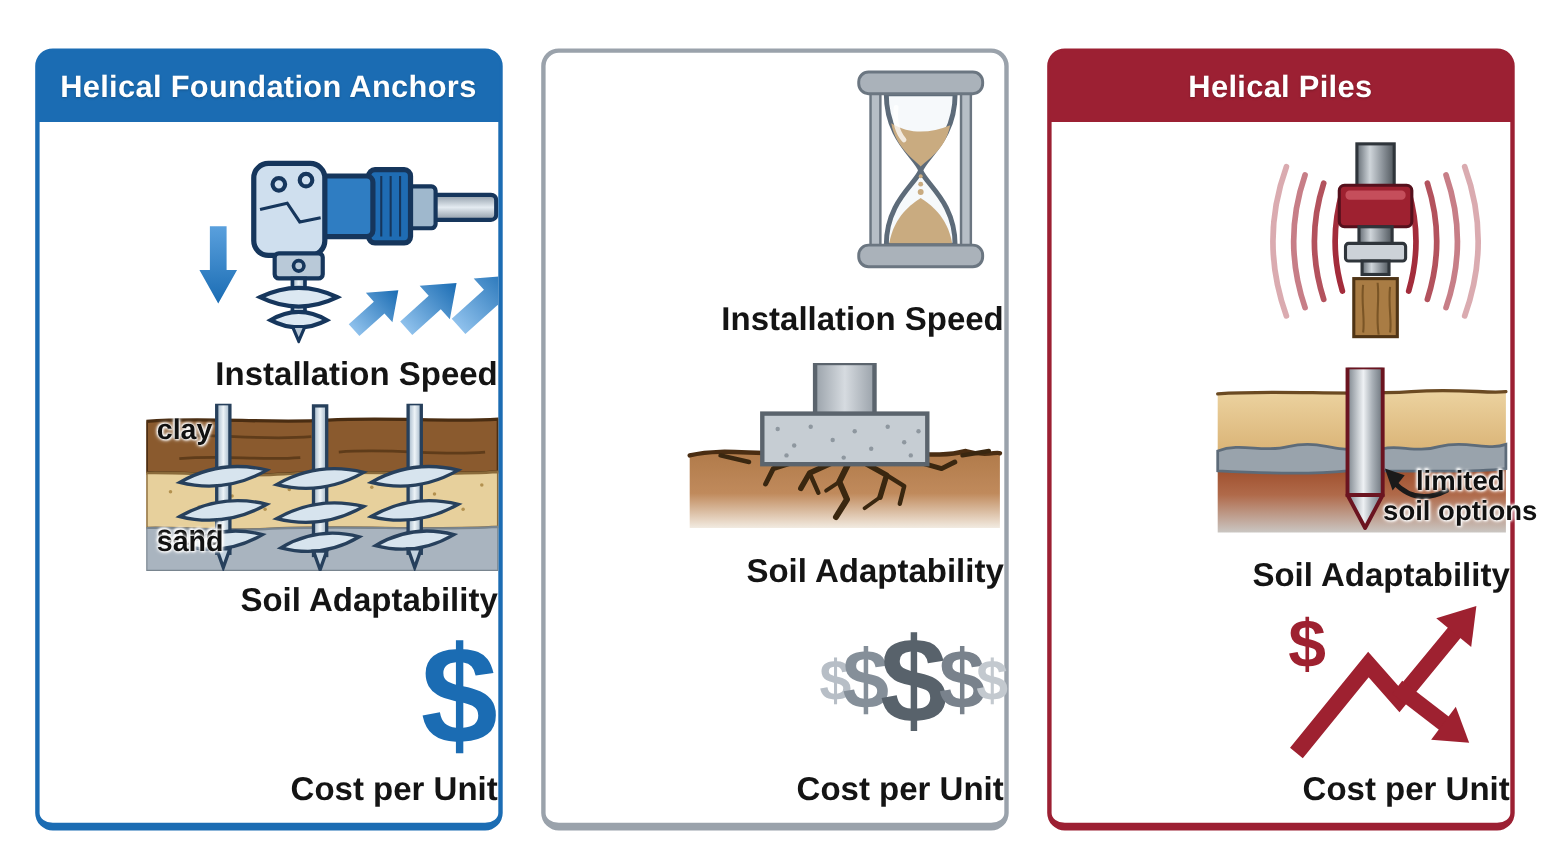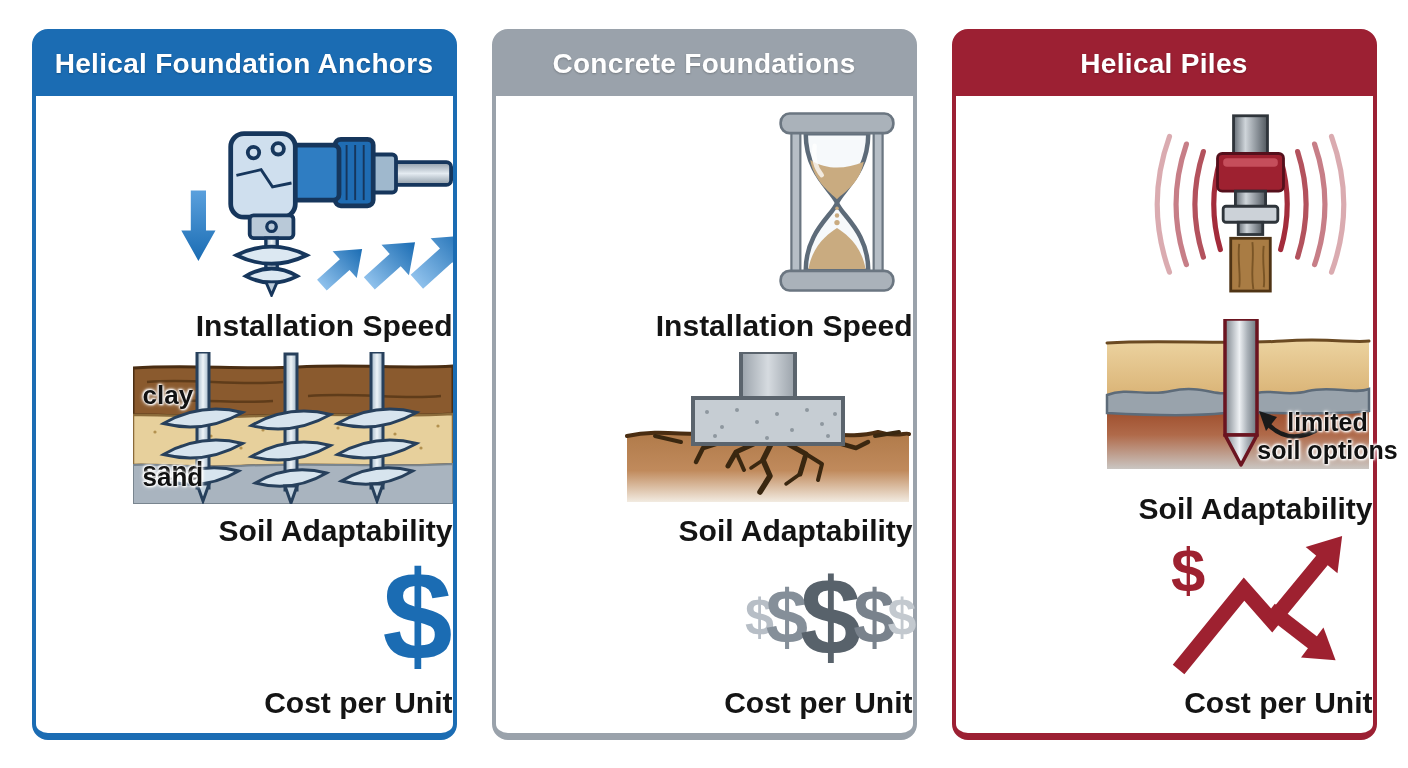--- a/index.html
+++ b/index.html
@@ -5,21 +5,21 @@
   * { box-sizing: border-box; margin: 0; padding: 0; }
   html, body {
     width: 1408px; height: 768px;
     background: #ffffff;
     font-family: "Liberation Sans", sans-serif;
     overflow: hidden;
   }
   .board {
     width: 1408px; height: 768px;
     display: flex; justify-content: center; align-items: flex-start;
-    gap: 35px; padding-top: 29px;
+    gap: 35px; padding-top: 44px;
   }
   .card {
     width: 425px; height: 711px;
     background: #fff;
     border-style: solid;
     border-width: 4px 4px 7px 4px;
     border-radius: 16px;
     display: flex; flex-direction: column;
     overflow: visible;
   }
@@ -54,21 +54,21 @@
   .sec-label {
     font-size: 30px; font-weight: bold; color: #141414; line-height: 1.2;
   }
 
   
   .soil-tag {
     position: absolute; left: 10px;
     font-size: 26px; font-weight: bold; color: #111;
     text-shadow: 0 0 3px #fff, 0 0 5px #fff, 1px 1px 2px #fff, -1px -1px 2px #fff;
   }
-  .tag-clay { top: 28px; }
+  .tag-clay { top: 8px; }
   .tag-sand { top: 72px; margin-top: 32px; }
   .tag-fill { top: 110px; }
 
   
   .annotation {
     position: absolute; right: -40px; top: 90px;
     width: 170px; text-align: center;
     font-size: 25px; font-weight: bold; color: #111; line-height: 1.1;
     text-shadow: 0 0 3px #fff, 0 0 5px #fff, 1px 1px 2px #fff, -1px -1px 2px #fff;
   }
@@ -213,23 +213,20 @@
 
       <figure class="fig cost-fig">
         <span class="dollar-single">$</span>
       </figure>
       <div class="sec-label">Cost per Unit</div>
 
     </div>
   </section>
 
   <section class="card col-gray">
-    <header class="card-header">
-      <h2 class="card-title">Concrete Foundations</h2>
-    </header>
     <div class="card-body">
 
       <figure class="fig speed-fig">
         <svg width="152" height="188" viewBox="0 0 170 210">
 
           <rect x="34" y="24" width="10" height="162" rx="4" fill="#b6bec6" stroke="#6b7681" stroke-width="2.5"></rect>
           <rect x="126" y="24" width="10" height="162" rx="4" fill="#b6bec6" stroke="#6b7681" stroke-width="2.5"></rect>
 
           <path d="M50,28 C50,74 80,92 85,106 C80,120 50,138 50,182 L120,182 C120,138 90,120 85,106 C90,92 120,74 120,28 Z" fill="#f6f9fb" stroke="#5d6b79" stroke-width="5" stroke-linejoin="round"></path>
 

